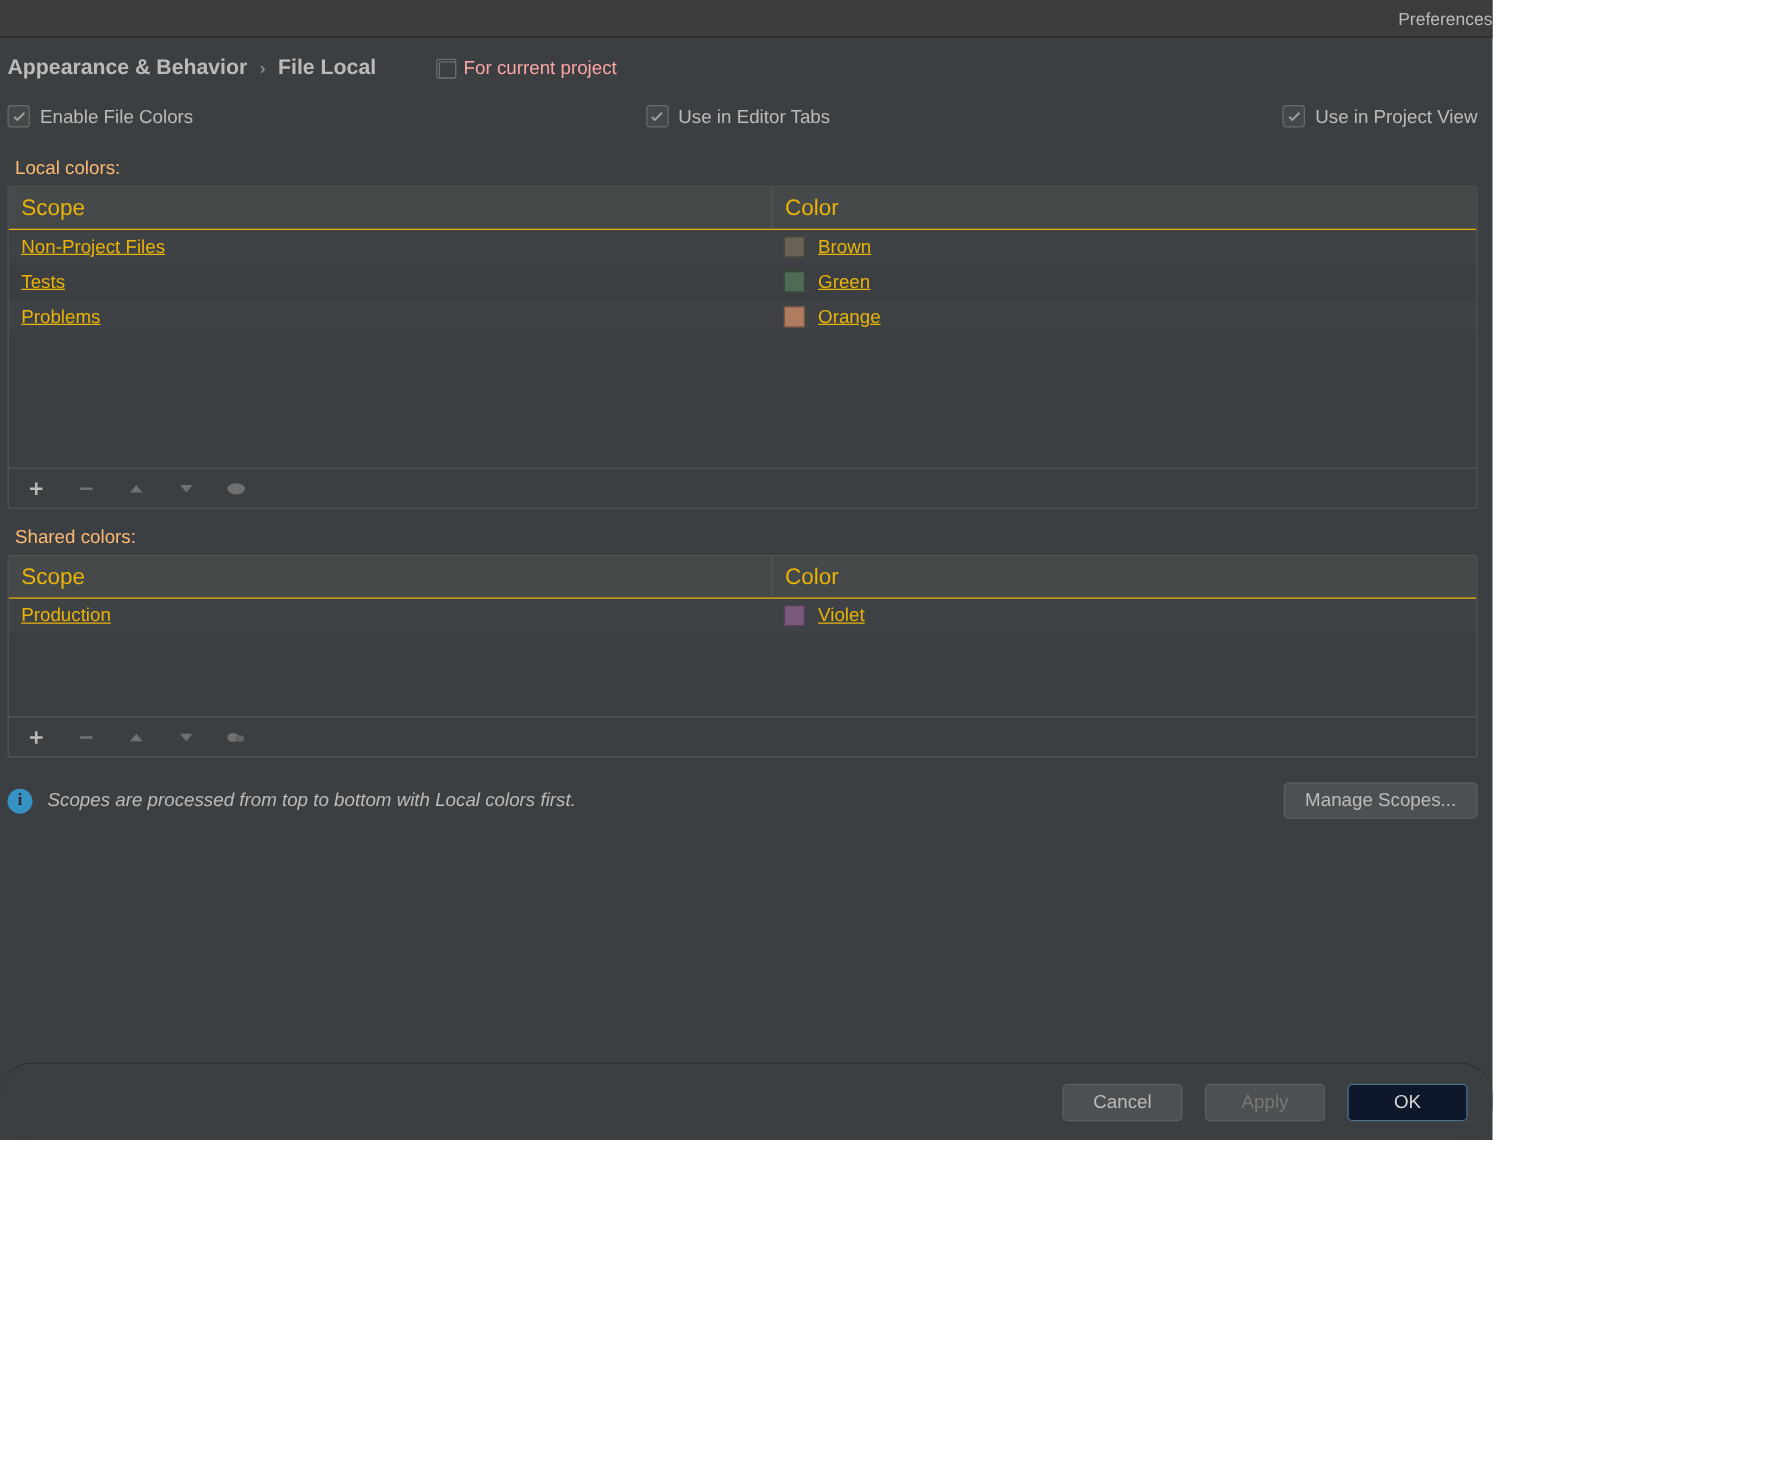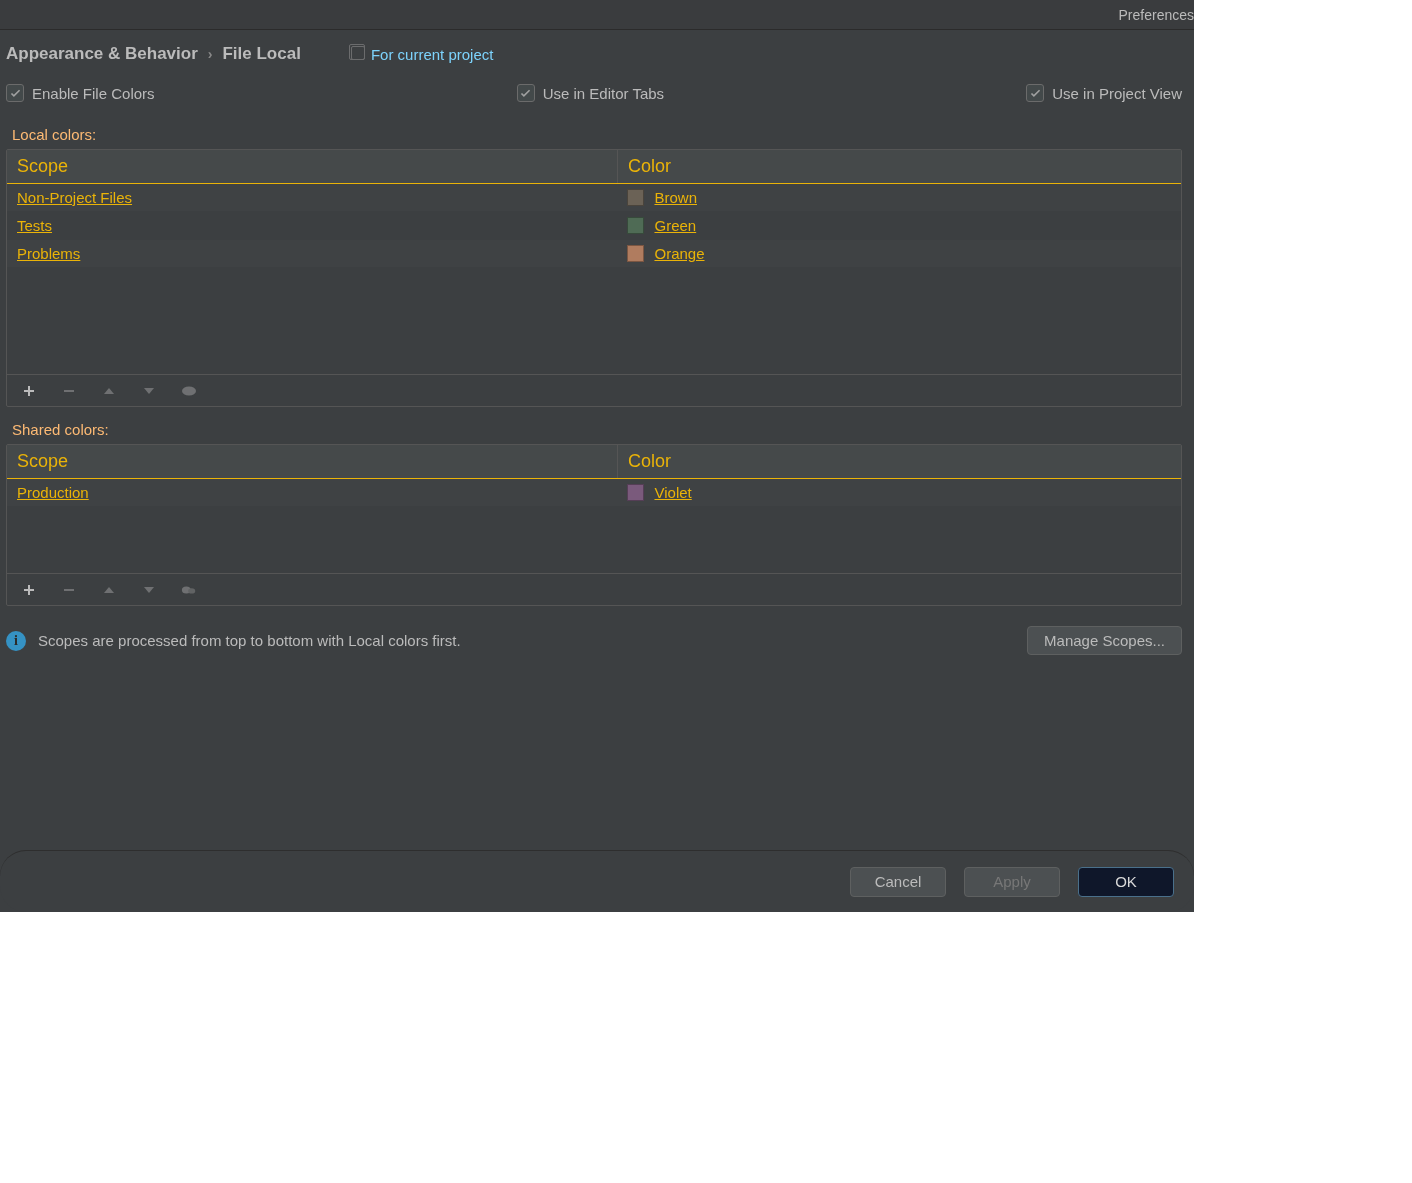--- a/index.html
+++ b/index.html
@@ -47,23 +47,23 @@
     font-size: 17px;
     font-weight: 600;
     color: #bbbbbb;
   }
   .breadcrumb .sep {
     color: #888;
     font-size: 14px;
   }
   .scope-indicator {
     display: flex;
-    align-items: flex-start;
+    align-items: flex-end;
     gap: 6px;
-    color: #7dd3fc;
+    color: #fca5a5;
     font-size: 15px;
     margin-left: 40px;
   }
   .scope-icon {
     width: 14px; height: 14px;
     border: 1px solid #808080;
     border-radius: 2px;
     position: relative;
     opacity: 0.7;
   }
@@ -184,20 +184,21 @@
     justify-content: center;
     color: #2b2b2b;
     font-weight: bold;
     font-family: serif;
     font-size: 14px;
   }
   .info-text {
     flex: 1;
     font-size: 15px;
     color: #bbb;
+    font-style: italic;
   }
   .manage-btn {
     background: #4c5052;
     border: 1px solid #5e6060;
     border-radius: 4px;
     color: #bbb;
     padding: 5px 16px;
     font-size: 15px;
     cursor: pointer;
   }

